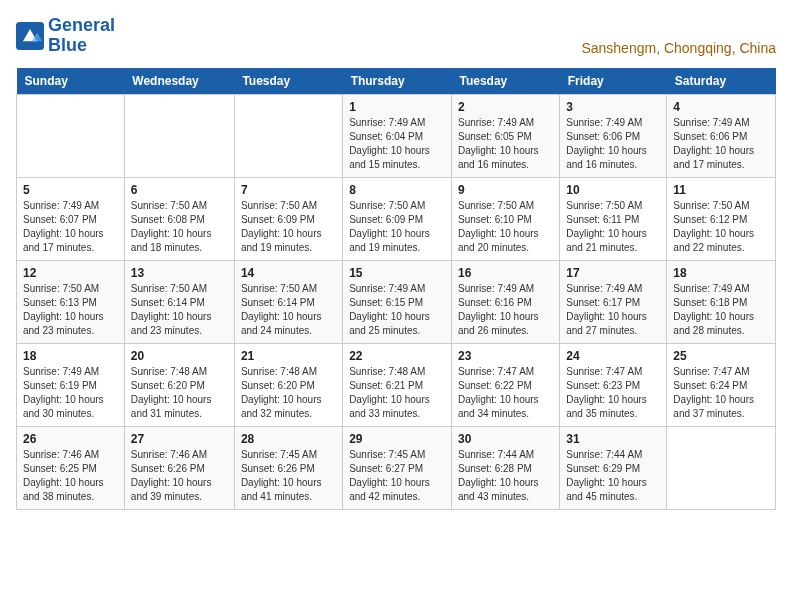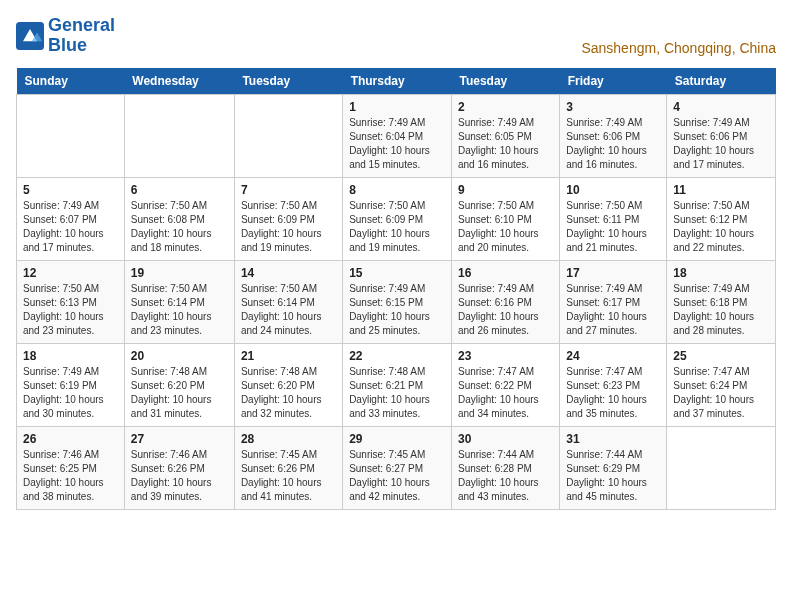--- a/index.html
+++ b/index.html
@@ -205,21 +205,21 @@
       </tr>
       <tr>
         <td>
           <div class="day-num">12</div>
           <div class="day-info" style="white-space: pre-line;">Sunrise: 7:50 AM
 Sunset: 6:13 PM
 Daylight: 10 hours
 and 23 minutes.</div>
         </td>
         <td>
-          <div class="day-num">19</div>
+          <div class="day-num">13</div>
           <div class="day-info" style="white-space: pre-line;">Sunrise: 7:50 AM
 Sunset: 6:14 PM
 Daylight: 10 hours
 and 23 minutes.</div>
         </td>
         <td>
           <div class="day-num">14</div>
           <div class="day-info" style="white-space: pre-line;">Sunrise: 7:50 AM
 Sunset: 6:14 PM
 Daylight: 10 hours

